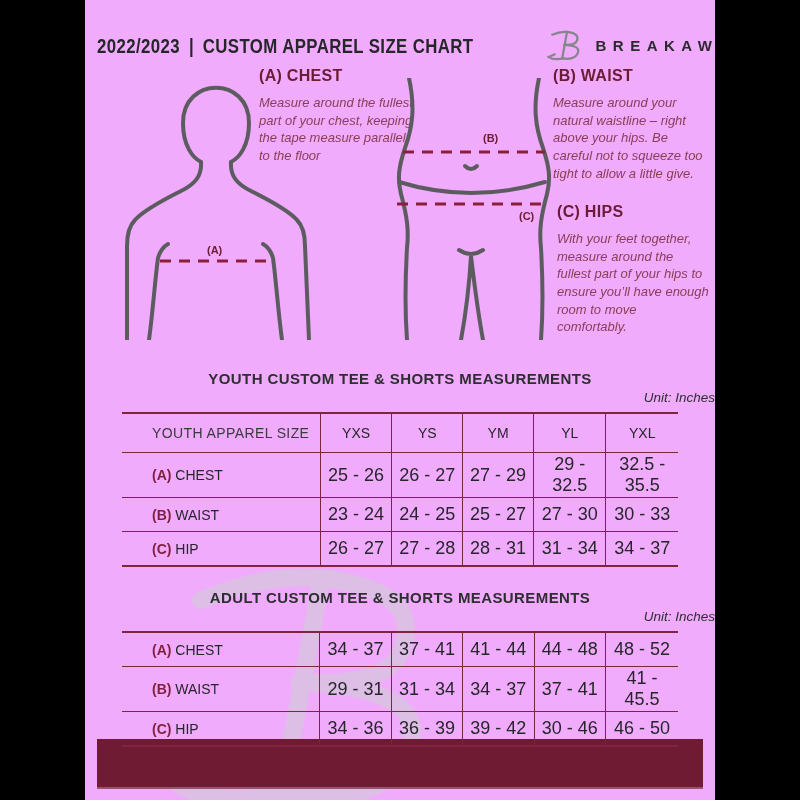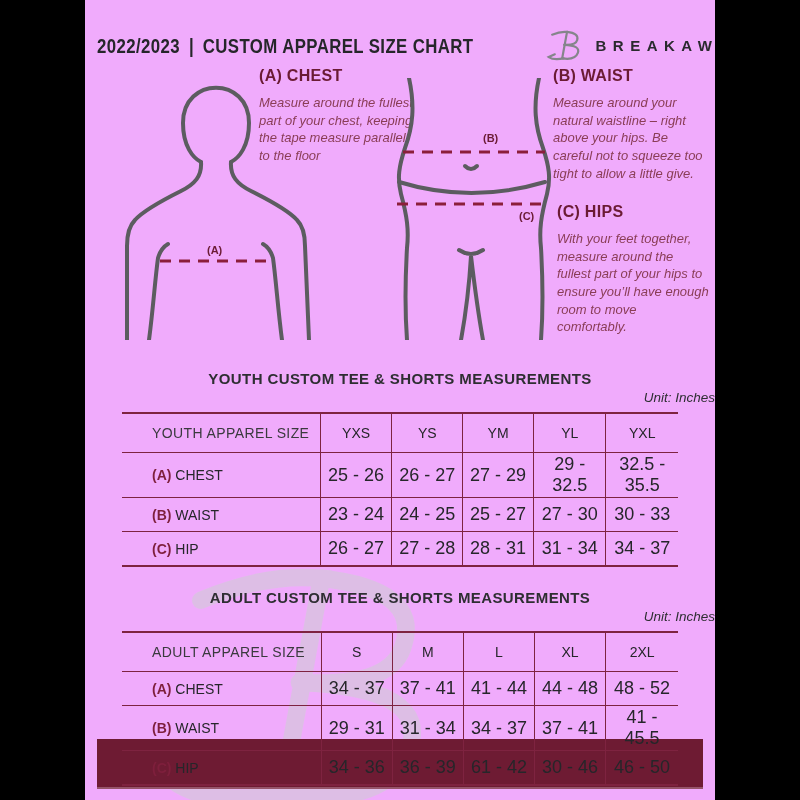--- a/index.html
+++ b/index.html
@@ -155,49 +155,41 @@
       </tr>
     </tbody>
       </table>
   </div>
 
   <div class="table-section">
     <p class="section-title">ADULT CUSTOM TEE &amp; SHORTS MEASUREMENTS</p>
     <p class="unit">Unit: Inches</p>
     <table class="size">
       <tbody>
-          <tr>
-        <th class="lbl">ADULT APPAREL SIZE</th>
-        <th>S</th>
-        <th>M</th>
-        <th>L</th>
-        <th>XL</th>
-        <th>2XL</th>
-      </tr>
       <tr>
         <td class="lbl"><span class="key">(A)</span> <span>CHEST</span></td>
         <td>34 - 37</td>
         <td>37 - 41</td>
         <td>41 - 44</td>
         <td>44 - 48</td>
         <td>48 - 52</td>
       </tr>
       <tr>
         <td class="lbl"><span class="key">(B)</span> <span>WAIST</span></td>
         <td>29 - 31</td>
         <td>31 - 34</td>
         <td>34 - 37</td>
         <td>37 - 41</td>
         <td>41 - 45.5</td>
       </tr>
       <tr>
         <td class="lbl"><span class="key">(C)</span> <span>HIP</span></td>
         <td>34 - 36</td>
         <td>36 - 39</td>
-        <td>61 - 42</td>
+        <td>39 - 42</td>
         <td>30 - 46</td>
         <td>46 - 50</td>
       </tr>
     </tbody>
       </table>
   </div>
 
   <div class="footer"></div>
 </div>
 

